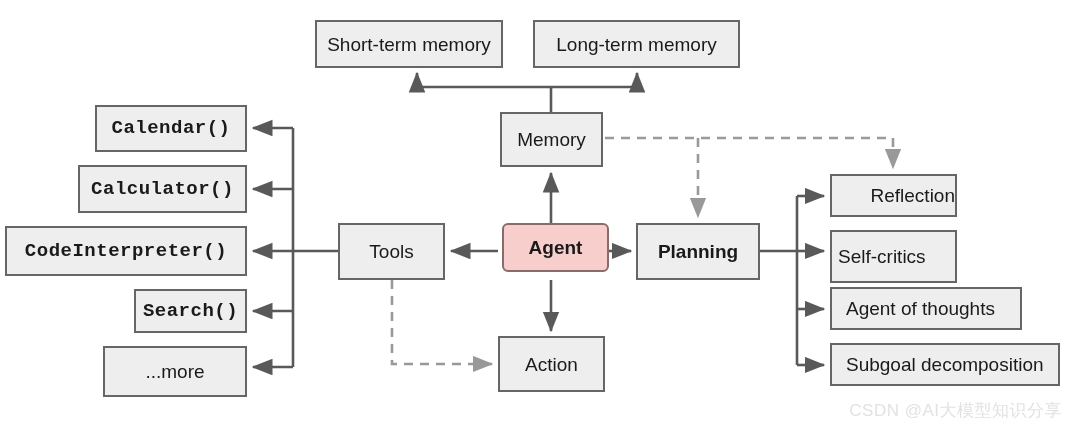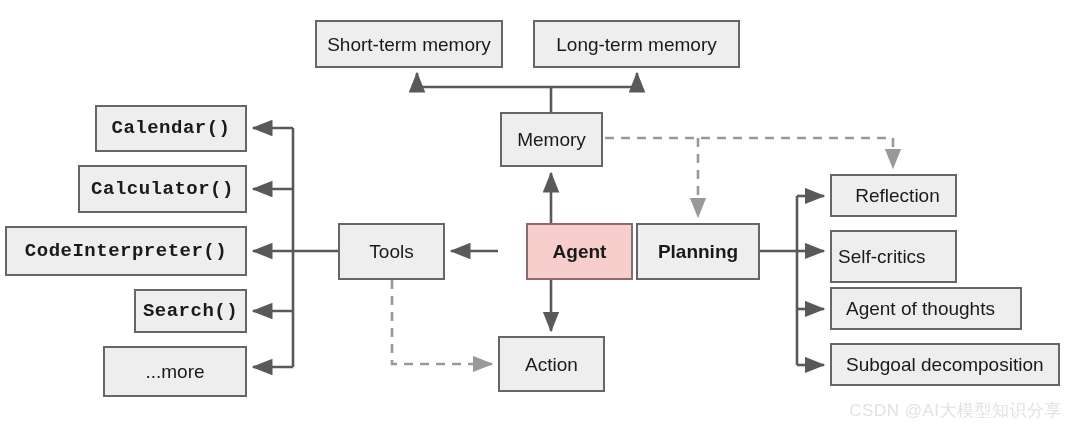--- a/index.html
+++ b/index.html
@@ -124,21 +124,21 @@
   </div>
 
   <div class="node" style="left:533px; top:20px; width:207px; height:48px;">
     <span>Long-term memory</span>
   </div>
 
   <div class="node" style="left:500px; top:112px; width:103px; height:55px;">
     <span>Memory</span>
   </div>
 
-  <div class="node agent" style="left:526px; top:223px; width:107px; height:57px;">
+  <div class="node agent" style="left:502px; top:223px; width:107px; height:49px;border-radius:6px;">
     <span>Agent</span>
   </div>
 
   <div class="node" style="left:338px; top:223px; width:107px; height:57px;">
     <span>Tools</span>
   </div>
 
   <div class="node" style="left:498px; top:336px; width:107px; height:56px;">
     <span>Action</span>
   </div>
@@ -160,21 +160,21 @@
   </div>
 
   <div class="node mono" style="left:134px; top:289px; width:113px; height:44px;">
     <span>Search()</span>
   </div>
 
   <div class="node" style="left:103px; top:346px; width:144px; height:51px;">
     <span>...more</span>
   </div>
 
-  <div class="node" style="left:830px; top:174px; width:127px; height:43px; justify-content:center; padding-left:8px;">
+  <div class="node" style="left:830px; top:174px; width:127px; height:43px; justify-content:flex-end; padding-left:8px;">
     <span>Reflection</span>
   </div>
 
   <div class="node" style="left:830px; top:230px; width:127px; height:53px; justify-content:flex-start; padding-left:6px;">
     <span>Self-critics</span>
   </div>
 
   <div class="node" style="left:830px; top:287px; width:192px; height:43px; justify-content:flex-start; padding-left:14px;">
     <span>Agent of thoughts</span>
   </div>

